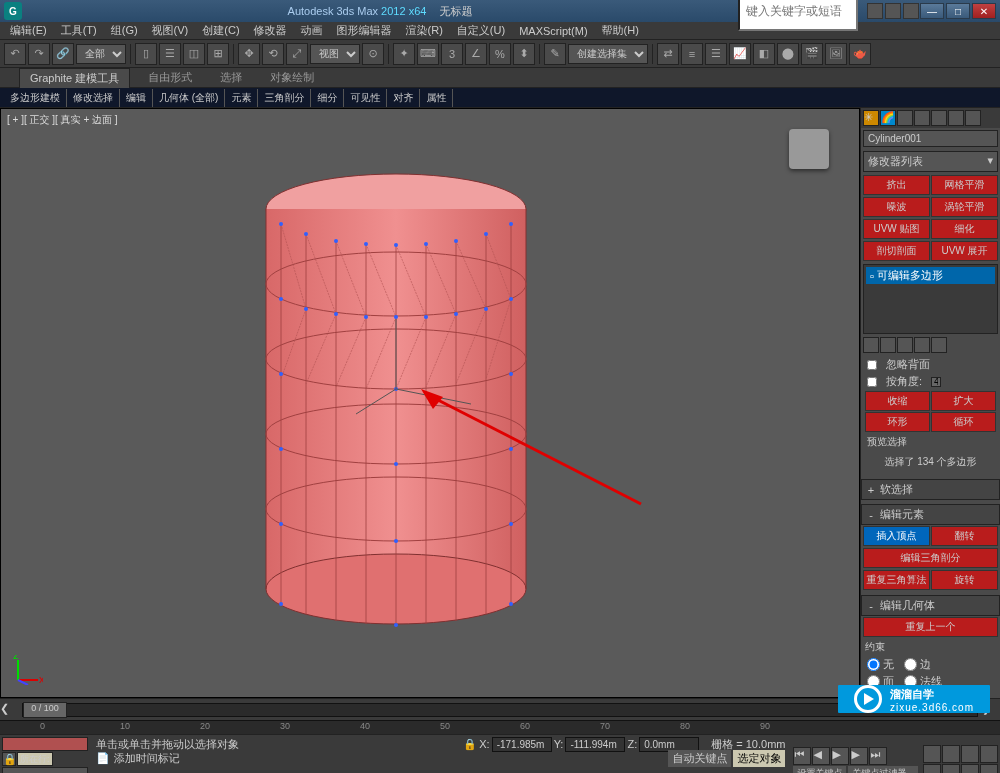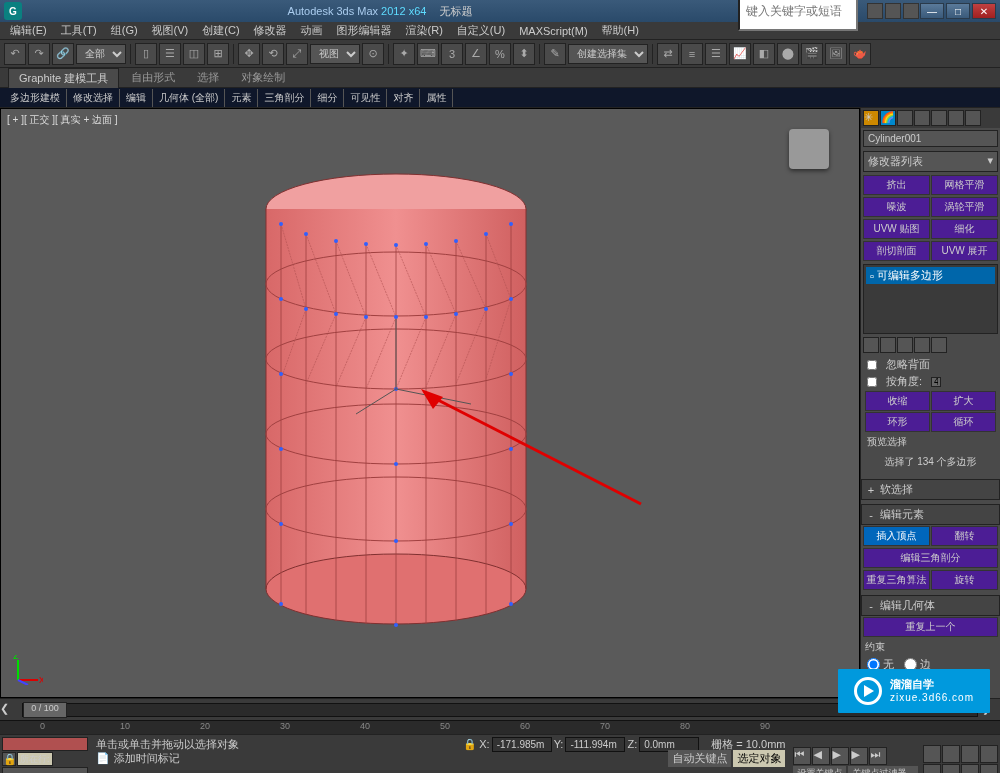--- a/index.html
+++ b/index.html
@@ -13,41 +13,41 @@
 .titlebar .winbtns{display:flex;gap:2px}
 .titlebar .winbtn{width:24px;height:16px;background:linear-gradient(#5a7a9a,#3a5a7a);border:1px solid #2a3a4a;display:flex;align-items:center;justify-content:center;color:#fff;font-size:10px}
 .titlebar .winbtn.close{background:linear-gradient(#c04040,#a02020)}
 .titlebar .icon{width:16px;height:16px;background:#555;border:1px solid #333;margin:0 1px}
 .menubar{height:18px;background:#3a3a3a;display:flex;align-items:center;padding:0 4px;gap:2px;border-bottom:1px solid #222}
 .menubar .mitem{padding:2px 6px;color:#ccc;font-size:11px}
 .toolbar1{height:28px;background:#3a3a3a;display:flex;align-items:center;padding:0 4px;gap:2px;border-bottom:1px solid #222}
 .toolbar1 .tbtn{width:22px;height:22px;background:#4a4a4a;border:1px solid #222;display:flex;align-items:center;justify-content:center;color:#aaa;font-size:11px}
 .toolbar1 .sel{background:#555;border:1px solid #222;color:#ccc;padding:2px 4px;height:20px;font-size:10px}
 .toolbar1 .sep{width:1px;height:20px;background:#222;margin:0 2px}
-.ribbon{height:20px;background:#3a3a3a;display:flex;align-items:center;padding:0 8px;gap:2px;border-bottom:1px solid #222}
+.ribbon{height:20px;background:#3a3a3a;display:flex;align-items:center;padding:0 19px;gap:8px;border-bottom:1px solid #222}
 .ribbon .rtab{padding:2px 10px;color:#999;font-size:11px}
 .ribbon .rtab.active{background:#4a4a4a;color:#ccc;border:1px solid #222;border-bottom:none}
 .ribbon2{height:20px;background:#0f172a;display:flex;align-items:center;padding:0 4px;gap:0;border-bottom:1px solid #222}
 .ribbon2 .r2tab{padding:2px 6px;color:#ccc;font-size:10px;border-right:1px solid #555}
 .main{display:flex;height:590px}
 .viewport{flex:1;background:#5a5a5a;position:relative;border:1px solid #000}
 .viewport .vplabel{position:absolute;top:4px;left:6px;color:#ddd;font-size:10px}
 .viewport .cube{position:absolute;top:20px;right:30px;width:40px;height:40px;background:#999;border-radius:4px;box-shadow:0 2px 4px rgba(0,0,0,.5)}
 .viewport .cyl{position:absolute;left:260px;top:60px;width:270px;height:460px}
 .viewport svg.cylsvg{width:100%;height:100%}
 .viewport .arrow{position:absolute;left:420px;top:280px;width:230px;height:120px;pointer-events:none}
 .viewport .axis{position:absolute;left:12px;bottom:12px;width:30px;height:30px}
 .sidepanel{width:140px;background:#4a4a4a;border-left:1px solid #222;display:flex;flex-direction:column;overflow-y:auto}
 .sidepanel .ptabs{height:20px;background:#3a3a3a;display:flex;align-items:center;gap:1px;padding:0 2px}
 .sidepanel .ptab{width:16px;height:16px;background:#555;border:1px solid #222}
 .sidepanel .ptab.active{background:#0088cc}
 .sidepanel .objname{background:#555;border:1px solid #222;padding:2px 4px;margin:2px;font-size:10px}
 .sidepanel .dropdown{background:#555;border:1px solid #222;padding:2px 4px;margin:2px;font-size:10px;display:flex;justify-content:space-between}
 .sidepanel .btnrow{display:flex;gap:1px;margin:1px 2px}
-.sidepanel .sbtn{flex:1;background:#4c1d95;border:1px solid #333;padding:2px 2px;text-align:center;font-size:10px;color:#ccc}
+.sidepanel .sbtn{flex:1;background:#b91c1c;border:1px solid #333;padding:2px 2px;text-align:center;font-size:10px;color:#ccc}
 .sidepanel .modstack{background:#3a3a3a;border:1px solid #222;margin:2px;height:70px;padding:2px}
 .sidepanel .modstack .mod{background:#0066aa;color:#fff;padding:1px 4px;font-size:10px;display:flex;align-items:center;gap:3px}
 .sidepanel .modtools{display:flex;gap:1px;margin:1px 2px}
 .sidepanel .modtools .mt{width:16px;height:16px;background:#555;border:1px solid #222}
 .sidepanel .section{margin:2px}
 .sidepanel .check{display:flex;align-items:center;gap:9px;padding:1px 4px;font-size:10px}
 .sidepanel .check input{width:10px;height:10px}
 .sidepanel .spin{background:#666;border:1px solid #222;width:40px;padding:1px 2px;font-size:10px}
 .sidepanel .rollhead{background:#444;border:1px solid #222;padding:2px 4px;text-align:center;font-size:10px;display:flex;align-items:center;gap:4px;margin-top:4px}
 .sidepanel .rollhead .pm{width:10px;text-align:center}
@@ -63,21 +63,21 @@
 .statusbar .left{width:90px;display:flex;flex-direction:column;gap:1px;padding:2px}
 .statusbar .left .swatch{height:14px;background:#b05050;border:1px solid #222}
 .statusbar .left .field{height:14px;background:#ccc8b0;border:1px solid #222;font-size:9px;padding:0 2px;display:flex;align-items:center}
 .statusbar .left .lock{width:14px;height:14px;background:#555;border:1px solid #222}
 .statusbar .mid{flex:1;padding:2px 6px}
 .statusbar .mid .line{font-size:10px;color:#ccc;height:14px;display:flex;align-items:center;gap:4px}
 .statusbar .coords{display:flex;gap:2px;align-items:center}
 .statusbar .coords .cf{background:#333;border:1px solid #111;padding:1px 4px;font-size:10px;width:60px}
 .statusbar .right{display:flex;align-items:center;gap:1px;padding:2px}
 .statusbar .right .rb{width:18px;height:18px;background:#555;border:1px solid #222}
-.watermark{position:absolute;right:10px;bottom:60px;background:#0099dd;color:#fff;padding:8px 16px;font-size:20px;font-weight:bold;display:flex;align-items:flex-start;gap:8px;border-radius:1px}
+.watermark{position:absolute;right:10px;bottom:60px;background:#0099dd;color:#fff;padding:0 16px;font-size:20px;font-weight:bold;display:flex;align-items:flex-end;gap:8px;border-radius:1px}
 .watermark .play{width:28px;height:28px;border:3px solid #fff;border-radius:50%;display:flex;align-items:center;justify-content:center}
 .watermark .play::after{content:"";border-left:10px solid #fff;border-top:6px solid transparent;border-bottom:6px solid transparent;margin-left:3px}
 .watermark .sub{font-size:10px;display:block;font-weight:normal;letter-spacing:1px}
 </style>
 </head>
 <body>
 
 <div class="titlebar">
   <div class="logo">G</div>
   <div class="title">

